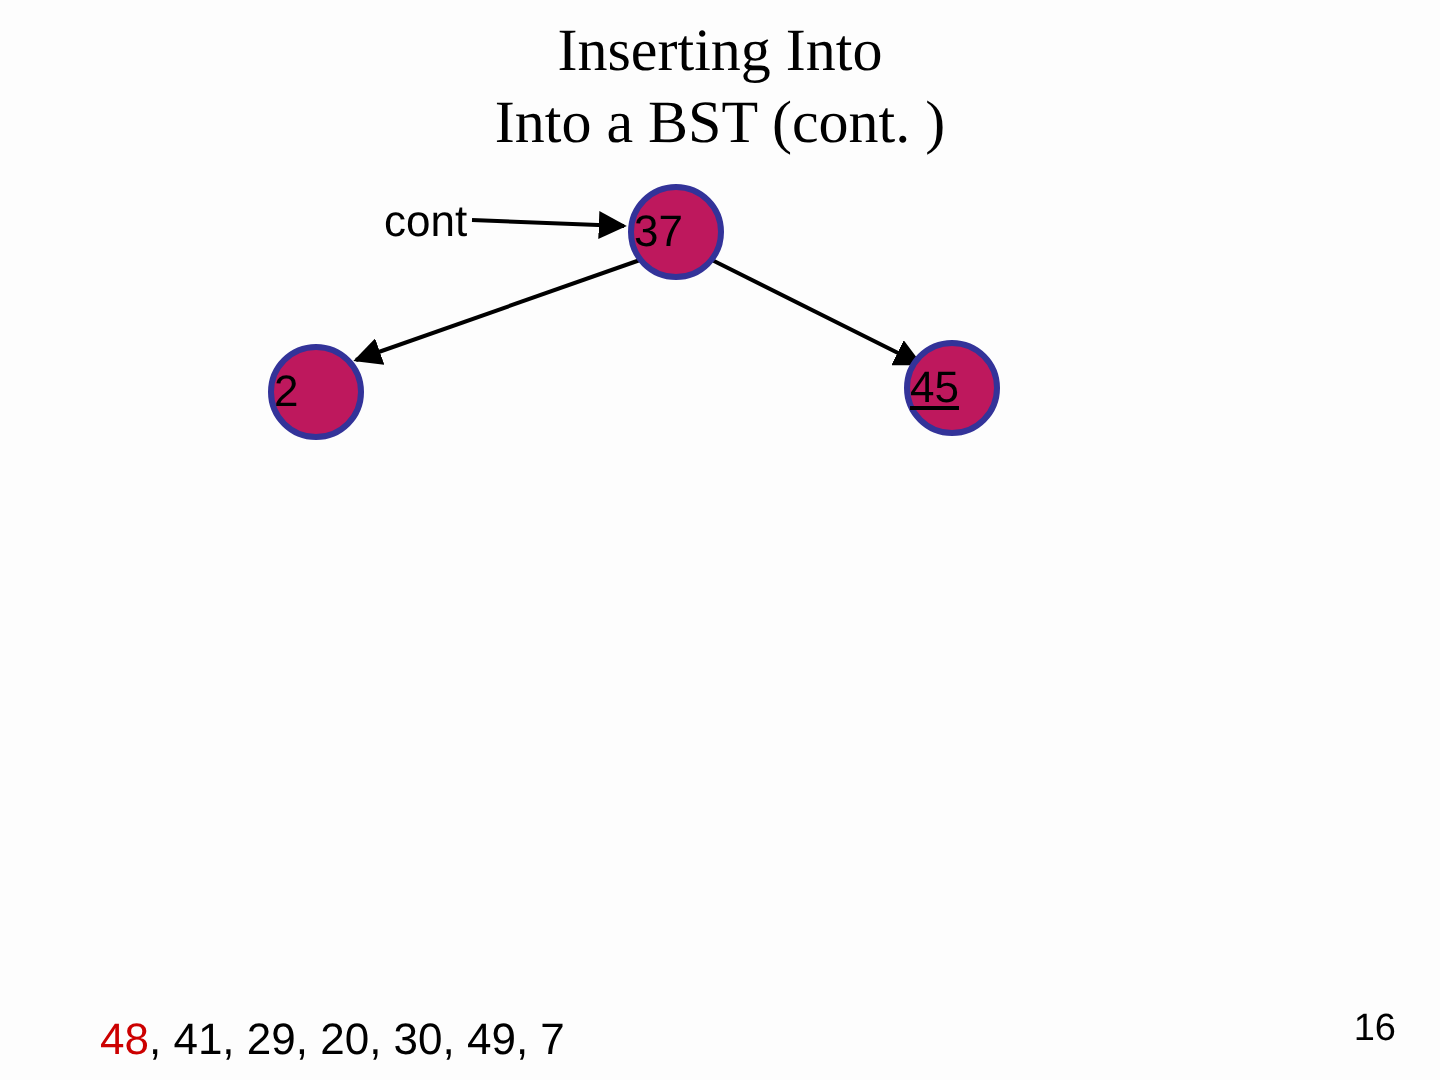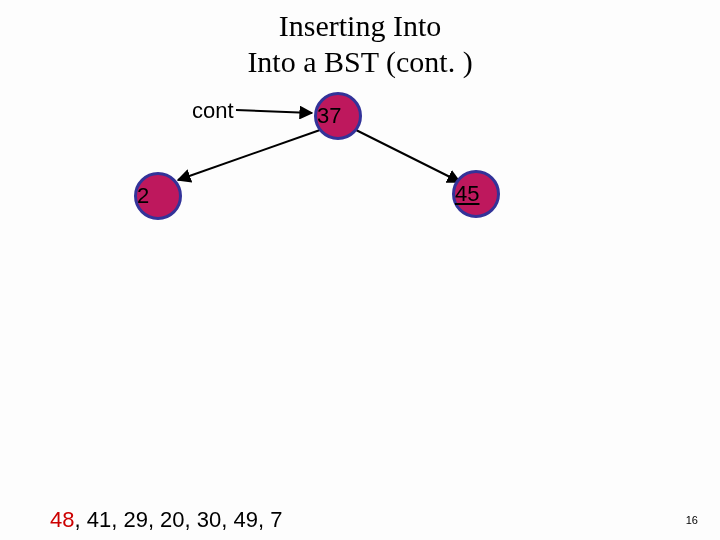--- a/index.html
+++ b/index.html
@@ -62,21 +62,21 @@
     font-size: 22px;
     margin-top: 31px;
   }
   .pending .hl { color: #cc0000; }
 
   .pagenum {
     position: absolute;
     right: 22px;
     bottom: 14px;
     font-family: Arial, Helvetica, sans-serif;
-    font-size: 11px;
+    font-size: 19px;
     color: #000;
   }
 </style>
 </head>
 <body>
 
 <div class="title">
   <span>Inserting Into</span><br>
   <span>Into a BST (cont. )</span>
 </div>

